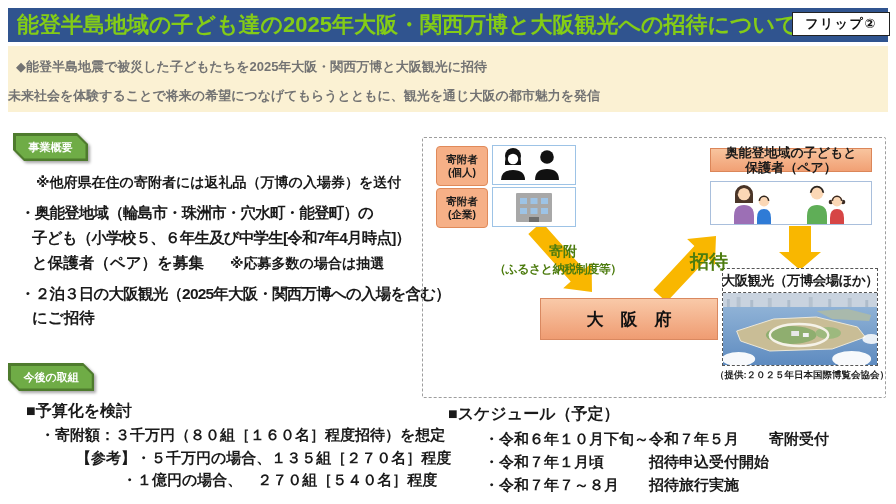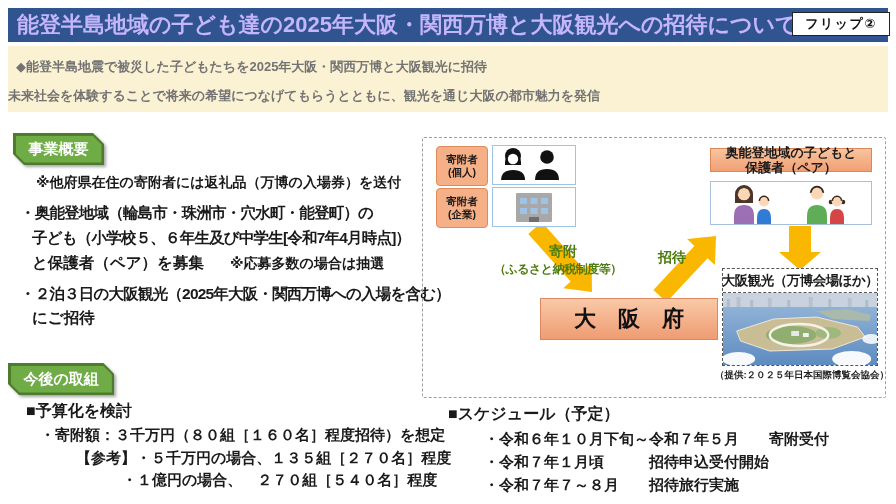--- a/index.html
+++ b/index.html
@@ -3,35 +3,35 @@
 <meta charset="utf-8">
 <style>
   html,body{margin:0;padding:0;background:#ffffff;}
   #slide{
     position:relative;width:896px;height:504px;background:#ffffff;overflow:hidden;
     font-family:"Liberation Sans","DejaVu Sans",sans-serif;color:#1a1a1a;
   }
   
   .banner{position:absolute;left:8px;top:8px;width:880px;height:34px;background:#30548F;
           display:flex;align-items:center;}
-  .banner-title{color:#c4b5fd;font-weight:bold;font-size:22px;padding-left:9px;letter-spacing:0;white-space:nowrap;}
+  .banner-title{color:#84cc16;font-weight:bold;font-size:22px;padding-left:9px;letter-spacing:0;white-space:nowrap;}
   .flip-tag{position:absolute;left:792px;top:12px;width:96px;height:22px;background:#ffffff;
             border:1.6px solid #222;display:flex;align-items:center;justify-content:center;
             font-size:13px;font-weight:bold;letter-spacing:1.5px;color:#111;z-index:6;}
   
   .lead{position:absolute;left:8px;top:46px;width:880px;height:66px;background:#FBF1D3;}
   .lead div{color:#737373;font-weight:bold;font-size:13px;line-height:29px;white-space:nowrap;}
   .lead .l1{padding:6px 0 0 8px;}
   .lead .l2{}
   
   .gtag{position:absolute;filter:drop-shadow(2px 2px 1.5px rgba(0,0,0,.35));z-index:5;}
   .gtag-b{clip-path:polygon(0 0,calc(100% - 11px) 0,100% 11px,100% 100%,11px 100%,0 calc(100% - 11px));
           background:#4E7B2D;padding:2.5px;}
   .gtag-i{clip-path:polygon(0 0,calc(100% - 9px) 0,100% 9px,100% 100%,9px 100%,0 calc(100% - 9px));
-          background:#6FAC46;color:#fff;font-weight:bold;font-size:15px;padding:4px 13px 4px 13px;white-space:nowrap;}
+          background:#6FAC46;color:#fff;font-weight:bold;font-size:11px;padding:4px 13px 4px 13px;white-space:nowrap;}
   
   .ov{position:absolute;left:20px;top:168px;width:404px;font-weight:bold;}
   .ov .m{font-size:15.5px;line-height:20px;white-space:nowrap;}
   .ov .n{font-size:14px;line-height:19px;white-space:nowrap;}
   .tight{letter-spacing:-0.8px;}
   
   .diagram{position:absolute;left:422px;top:137px;width:464px;height:261px;
            border:1.6px dashed #9E9E9E;border-radius:2px;box-sizing:border-box;z-index:1;}
   .salmon-sm{position:absolute;background:#F6B087;border:1px solid #E08A5A;border-radius:4px;
              display:flex;flex-direction:column;align-items:center;justify-content:center;
@@ -40,21 +40,21 @@
            align-items:center;justify-content:center;z-index:4;}
   .fam-header{position:absolute;left:710px;top:148px;width:162px;height:24px;
               background:linear-gradient(180deg,#F8C49E,#F1A074);border:1px solid #DB8659;
               box-sizing:border-box;display:flex;flex-direction:column;align-items:center;justify-content:center;
               font-size:13px;font-weight:bold;line-height:15px;z-index:4;}
   .fam-box{position:absolute;left:710px;top:181px;width:162px;height:44px;background:#fff;
            border:1px solid #A9BFDC;box-sizing:border-box;display:flex;align-items:flex-end;justify-content:center;z-index:4;}
   .osaka{position:absolute;left:540px;top:298px;width:178px;height:42px;
          background:linear-gradient(180deg,#F9C9A8,#EF9C72);border:1px solid #D98860;
          box-sizing:border-box;display:flex;align-items:center;justify-content:center;
-         font-size:22px;font-weight:bold;color:#111;z-index:4;}
+         font-size:17px;font-weight:bold;color:#111;z-index:4;}
   .arrow-label{position:absolute;font-weight:bold;color:#4d7c0f;z-index:5;white-space:nowrap;}
   .tour{position:absolute;left:722px;top:268px;width:156px;border:1.6px dashed #555;
         box-sizing:border-box;background:#fff;z-index:4;}
   .tour-title{height:23px;border-bottom:1.6px dashed #555;display:flex;align-items:center;justify-content:center;
               font-size:13.5px;font-weight:bold;white-space:nowrap;letter-spacing:-0.5px;}
   .tour-photo{display:block;width:100%;height:72px;}
   .tour-caption{position:absolute;left:714px;top:369px;width:176px;text-align:center;
                 font-size:9.5px;font-weight:bold;color:#222;z-index:4;white-space:nowrap;}
   .flow-arrows{position:absolute;left:0;top:0;z-index:3;pointer-events:none;}
   
@@ -155,21 +155,21 @@
   </div>
 
   <svg class="flow-arrows" width="896" height="504" viewBox="0 0 896 504">
     <polygon fill="#F9B700" points="528.3,234 570.7,281.6 563.2,288.2 592,292 591.6,263 584.1,269.6 541.7,222"></polygon>
     <polygon fill="#F9B700" points="666.6,302.1 707.6,258.2 714.9,265.1 716,236 687.1,239.1 694.4,246 653.4,289.9"></polygon>
     <polygon fill="#F9B700" points="789,226 789,252 779,252 800,270 821,252 811,252 811,226"></polygon>
   </svg>
 
   <div class="arrow-label" style="left:549px;top:243px;font-size:14px;">寄附</div>
   <div class="arrow-label" style="left:494px;top:261px;font-size:12px;letter-spacing:-0.5px;">（ふるさと納税制度等）</div>
-  <div class="arrow-label" style="left:658px;top:249px;font-size:14px;">招待</div>
+  <div class="arrow-label" style="left:690px;top:249px;font-size:19px;">招待</div>
 
   <div class="osaka">大　阪　府</div>
 
   <div class="tour">
     <div class="tour-title">大阪観光（万博会場ほか）</div>
     <svg class="tour-photo" viewBox="0 0 158 72" preserveAspectRatio="none">
       <defs>
         <linearGradient id="sea" x1="0" y1="0" x2="0" y2="1">
           <stop offset="0" stop-color="#8FB2D6"></stop>
             <stop offset="1" stop-color="#5E8BC0"></stop>

